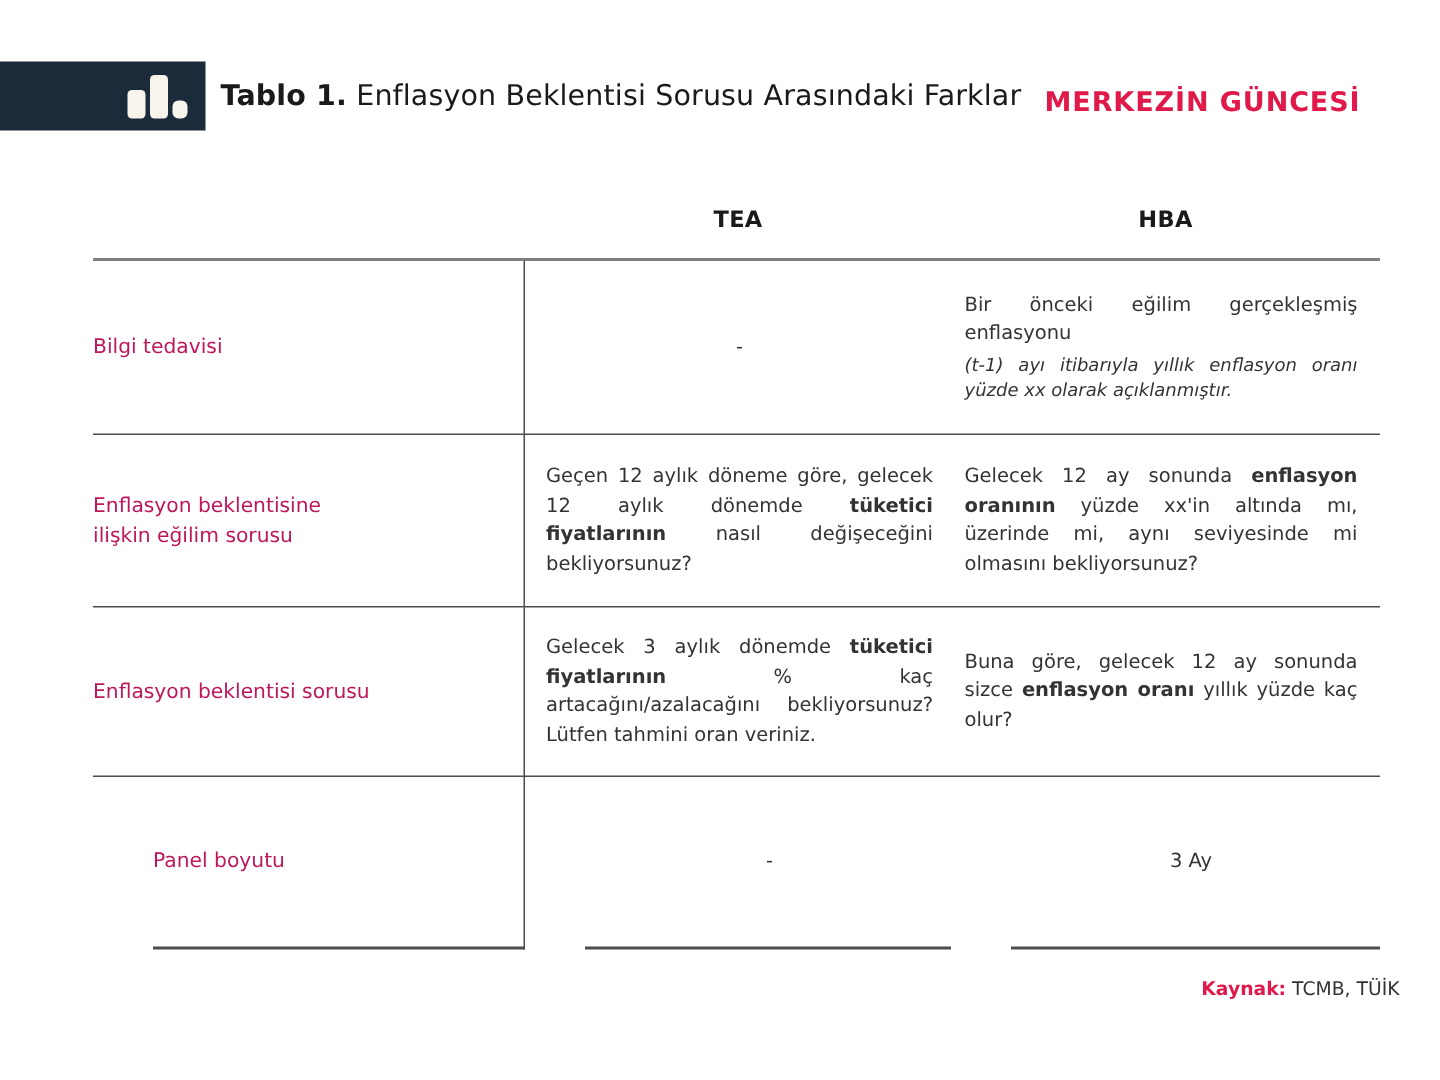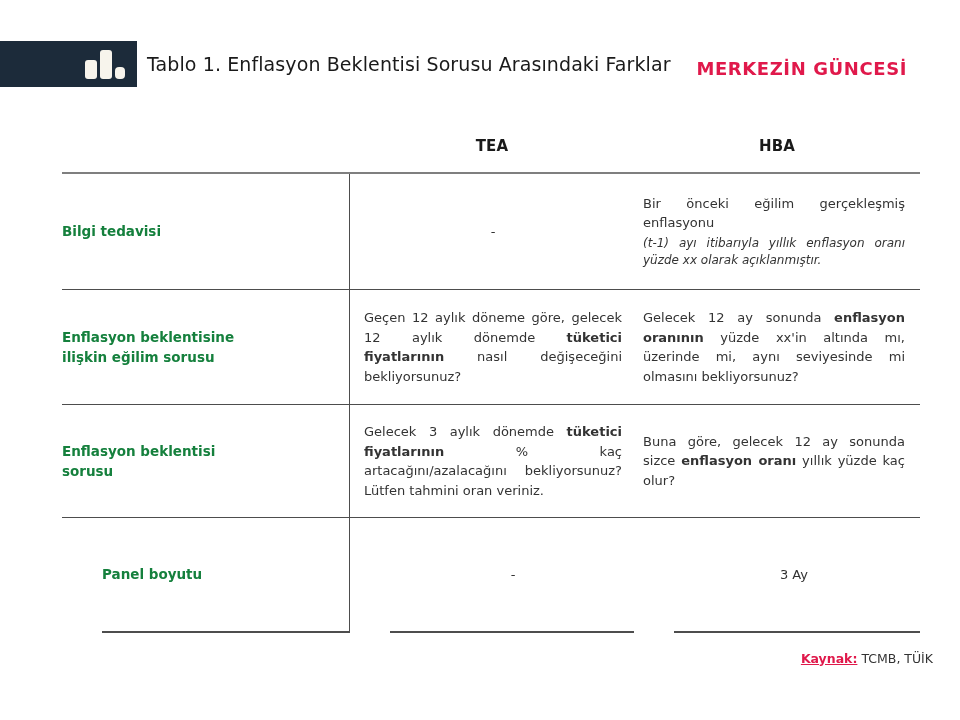--- a/index.html
+++ b/index.html
@@ -14,21 +14,21 @@
   }
   .logo-icon{display:flex;align-items:flex-end;gap:3px;height:30px;}
   .logo-icon .bar{display:block;background:#F7F4EC;border-radius:3px;}
   .logo-icon .b1{width:12px;height:19px;}
   .logo-icon .b2{width:12px;height:29px;}
   .logo-icon .b3{width:10px;height:12px;border-radius:4px;}
   .title{
     position:absolute;left:147px;top:53px;margin:0;font-size:19px;font-weight:400;color:#1A1A1A;
     white-space:nowrap;letter-spacing:0.1px;
   }
-  .title .prefix{font-weight:400;text-align:right;}
+  .title .prefix{font-weight:700;text-align:right;}
   .brand{
     position:absolute;right:53px;top:58px;font-size:18px;font-weight:600;color:#E0194B;
     letter-spacing:0.6px;white-space:nowrap;
   }
   
   .tbl{
     position:absolute;left:62px;top:120px;width:858px;
     display:grid;grid-template-columns:288px 284px 286px;
   }
   .th{
@@ -37,32 +37,32 @@
     font-weight:700;font-size:15px;color:#1A1A1A;letter-spacing:0.2px;
   }
   .cell{
     border-bottom:1px solid #4D4D4D;box-sizing:border-box;
     display:flex;flex-direction:column;justify-content:center;
     font-size:13px;line-height:1.5;color:#333333;
   }
   .r1{height:116px;}.r2{height:115px;}.r3{height:113px;}.r4{height:115px;}
   .last{border-bottom:2px solid #4D4D4D;margin-left:40px;}
   .label{
-    font-weight:700;font-size:13.5px;color:#15803d;line-height:1.5;
+    font-weight:400;font-size:13.5px;color:#be185d;line-height:1.5;
     border-right:1px solid #4D4D4D;padding:6px 97px 6px 0;
   }
   .tea{padding:8px 12px 8px 14px;text-align:justify;}
   .hba{padding:8px 15px 8px 9px;text-align:justify;}
   .center{align-items:center;text-align:center;justify-content:center;}
   .note{font-style:italic;font-size:12px;margin-top:2px;line-height:1.45;}
   
   .source{
     position:absolute;right:27px;top:651px;font-size:12.5px;color:#333333;white-space:nowrap;
   }
-  .source .k{color:#E0194B;font-weight:700;text-decoration:underline;}
+  .source .k{color:#E0194B;font-weight:700;}
 </style>
 </head>
 <body>
 
 <div class="page">
 
   <div class="logo-block">
     <div class="logo-icon">
       <span class="bar b1"></span>
       <span class="bar b2"></span>

